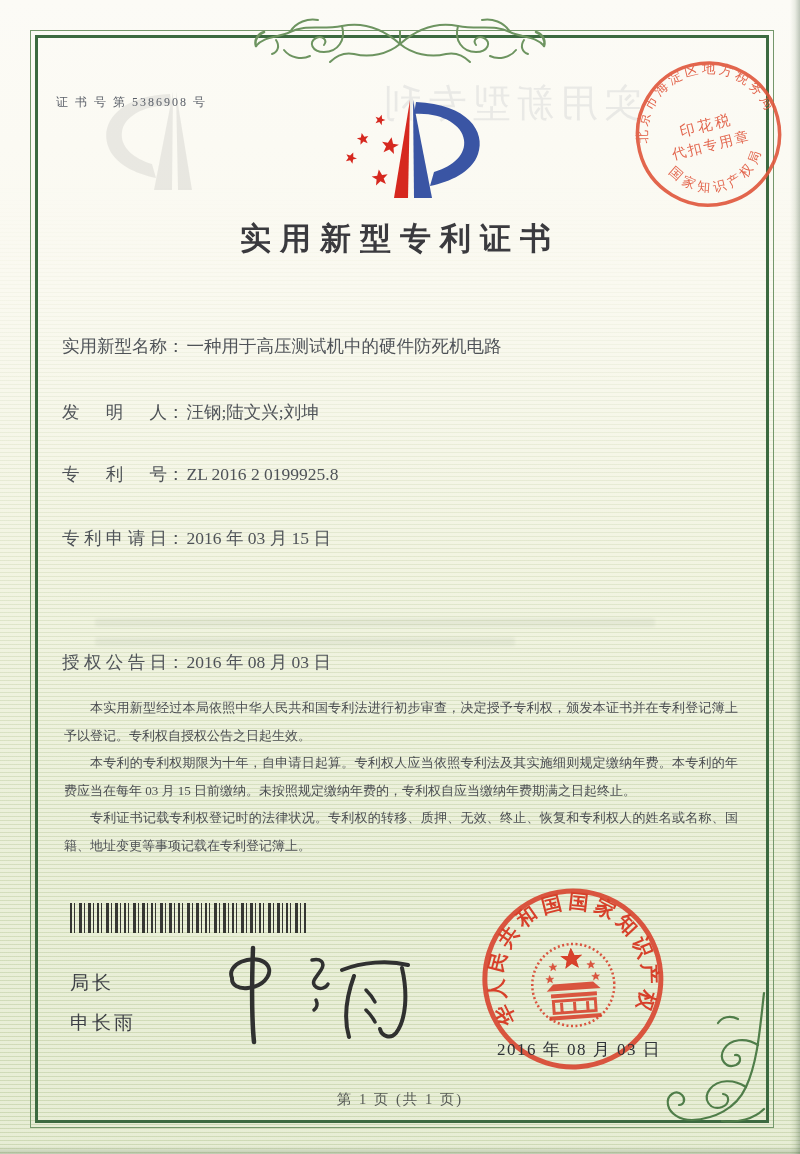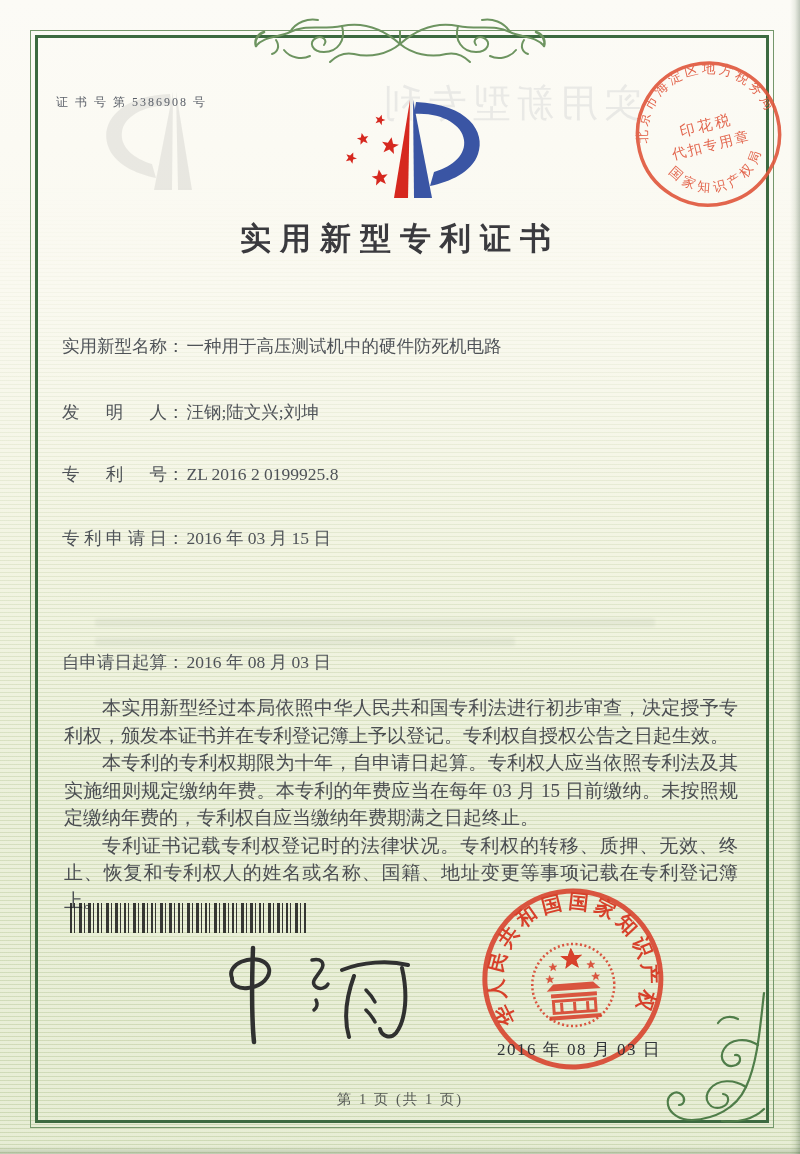--- a/index.html
+++ b/index.html
@@ -35,21 +35,21 @@
 
   .title{position:absolute; left:0; right:0; top:218px; text-align:center;
     font-size:31px; font-weight:600; letter-spacing:9px; color:#3a3a3e;}
 
   .field{position:absolute; left:62px; font-size:17.5px; color:#4f5358; white-space:nowrap;}
   .flabel{display:inline-block; width:6em; text-align:justify; text-align-last:justify; text-justify:inter-character;}
   .colon{margin-right:2px;}
   .f0{top:334px}.f1{top:400px}.f2{top:462px}.f3{top:526px}.f4{top:588px}.f5{top:650px}
 
   .body-text{position:absolute; left:64px; right:62px; top:694px;
-    font-size:19px; line-height:27.5px; color:#4b4e52; text-align:justify;}
+    font-size:13px; line-height:27.5px; color:#4b4e52; text-align:justify;}
   .body-text p{margin:0; text-indent:2em;}
 
   .barcode{position:absolute; left:70px; top:903px; width:236px; height:30px;
     background:repeating-linear-gradient(90deg,
       #1e1e1e 0 2px, transparent 2px 4px,
       #1e1e1e 4px 5px, transparent 5px 9px,
       #1e1e1e 9px 12px, transparent 12px 14px,
       #1e1e1e 14px 15px, transparent 15px 18px,
       #1e1e1e 18px 21px, transparent 21px 23px,
       #1e1e1e 23px 24px, transparent 24px 27px);
@@ -157,31 +157,35 @@
   <div class="field f1">
     <span class="flabel">发明人</span><span class="colon">：</span><span>汪钢;陆文兴;刘坤</span>
   </div>
   <div class="field f2">
     <span class="flabel">专利号</span><span class="colon">：</span><span>ZL 2016 2 0199925.8</span>
   </div>
   <div class="field f3">
     <span class="flabel">专利申请日</span><span class="colon">：</span><span>2016 年 03 月 15 日</span>
   </div>
   <div class="field f5">
-    <span class="flabel">自申请日起算</span><span class="colon">：</span><span>2016 年 08 月 03 日</span>
+    <span class="flabel">授权公告日</span><span class="colon">：</span><span>2016 年 08 月 03 日</span>
   </div>
 
   <div class="body-text">
     <p>本实用新型经过本局依照中华人民共和国专利法进行初步审查，决定授予专利权，颁发本证书并在专利登记簿上予以登记。专利权自授权公告之日起生效。</p>
     <p>本专利的专利权期限为十年，自申请日起算。专利权人应当依照专利法及其实施细则规定缴纳年费。本专利的年费应当在每年 03 月 15 日前缴纳。未按照规定缴纳年费的，专利权自应当缴纳年费期满之日起终止。</p>
     <p>专利证书记载专利权登记时的法律状况。专利权的转移、质押、无效、终止、恢复和专利权人的姓名或名称、国籍、地址变更等事项记载在专利登记簿上。</p>
   </div>
 
   <div class="barcode"></div>
 
+  <div class="signer">
+    <div>局长</div>
+    <div>申长雨</div>
+  </div>
 
   <svg class="signature" width="230" height="115" viewBox="0 0 230 115">
     <g fill="none" stroke="#1d1d1f" stroke-linecap="round" stroke-linejoin="round" opacity="0.9">
       <path stroke-width="4.5" d="M57,10 C56,38 55,74 58,104"></path>
       <path stroke-width="4" d="M36,40 C30,26 56,16 68,24 C80,32 70,48 52,50 C42,51 36,47 36,41"></path>
       <path stroke-width="3.5" d="M116,22 C124,20 130,24 125,32 C120,40 114,44 120,49 C124,52 130,50 132,46"></path>
       <path stroke-width="3.5" d="M120,62 C122,66 121,70 118,72"></path>
       <path stroke-width="4" d="M146,32 C166,24 192,22 212,27"></path>
       <path stroke-width="4" d="M158,38 C150,60 148,82 153,99"></path>
       <path stroke-width="4" d="M206,30 C212,56 210,82 200,95 C195,101 186,99 184,91"></path>

